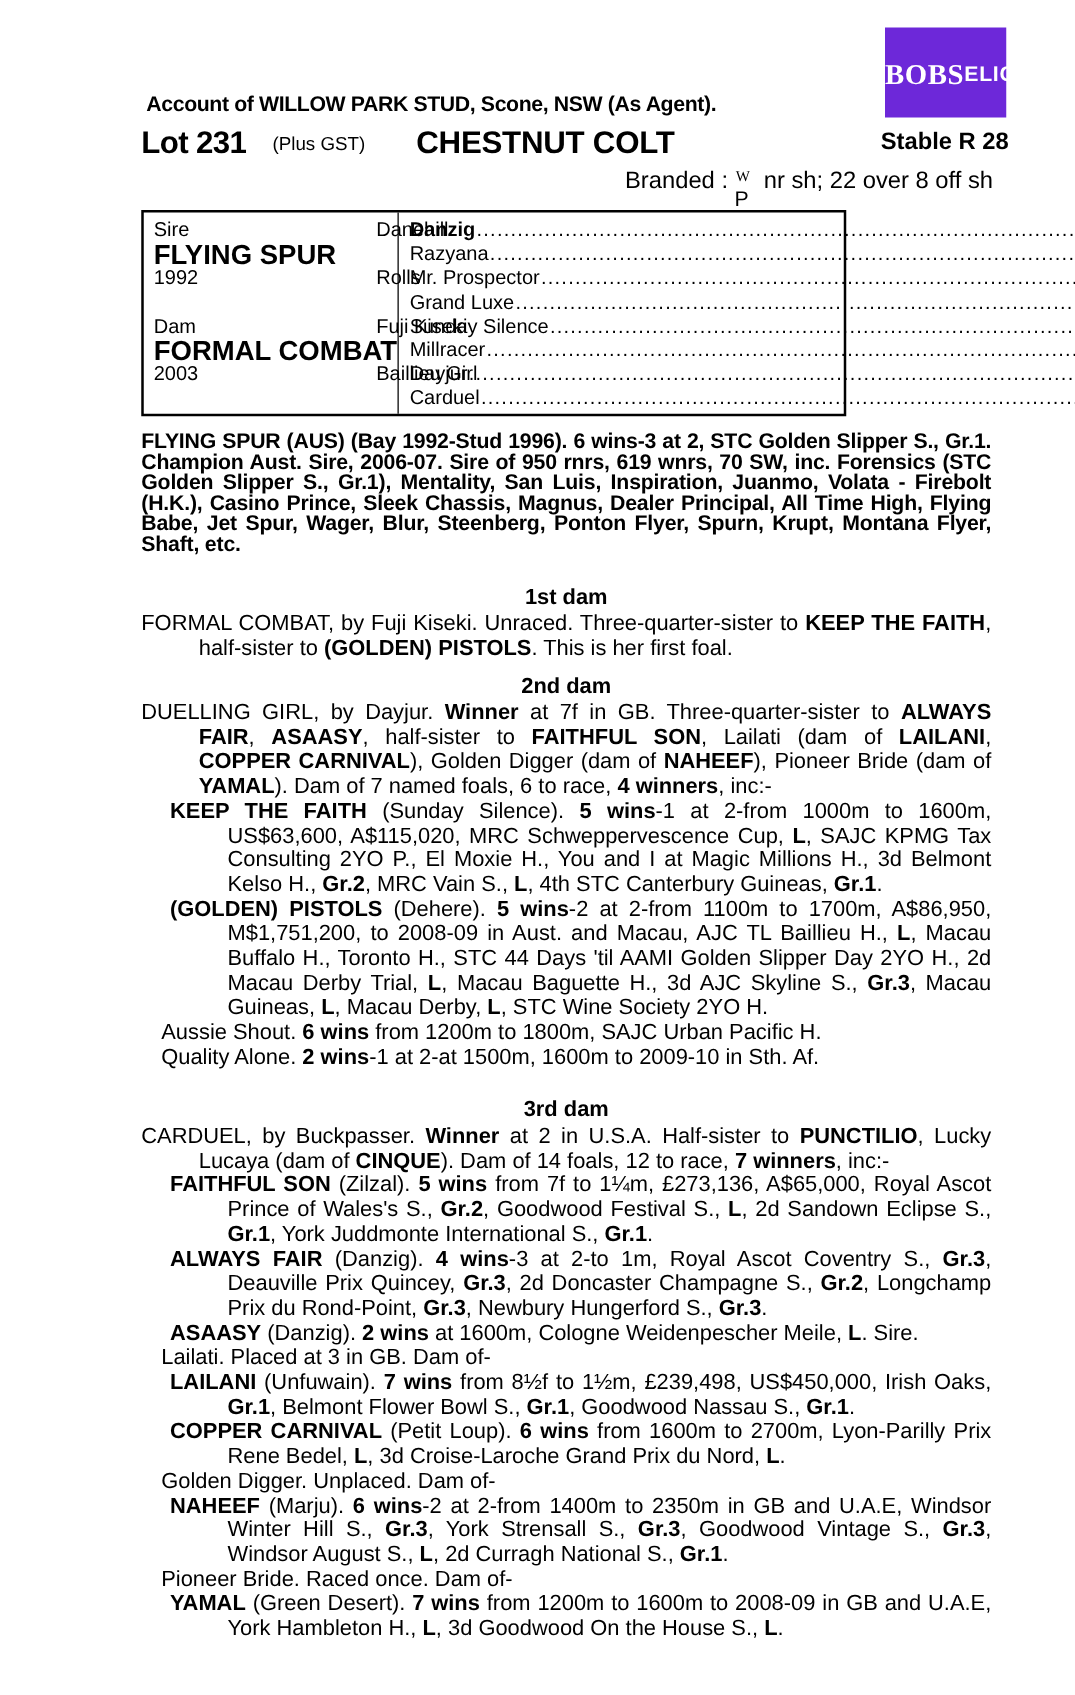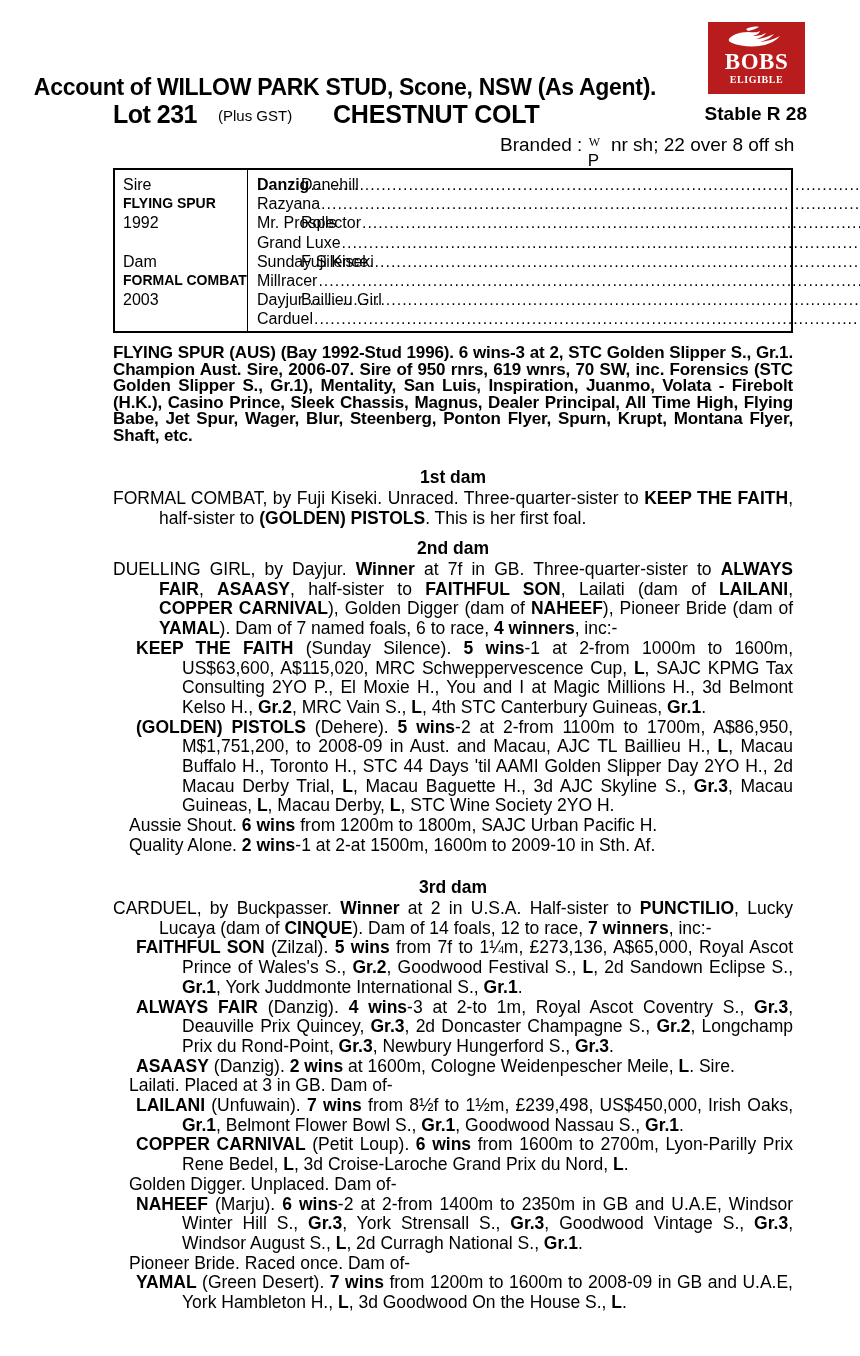--- a/index.html
+++ b/index.html
@@ -28,58 +28,58 @@
   .header-zone {
     position: relative;
     height: 165px;
   }
   .bobs-logo {
     position: absolute;
     right: 55px;
     top: 22px;
     width: 97px;
     height: 72px;
-    background: #b91c1c;
+    background: #6d28d9;
     display: flex;
-    flex-direction: column;
+    flex-direction: row;
     align-items: center;
     justify-content: flex-start;
     padding-top: 4px;
   }
   .bobs-horse {
     width: 62px;
     height: 24px;
     display: block;
   }
   .bobs-word {
     color: #ffffff;
     font-family: "Liberation Serif", serif;
     font-weight: bold;
     font-size: 23px;
     line-height: 24px;
     letter-spacing: 0.5px;
   }
   .bobs-sub {
     color: #ffffff;
-    font-family: Liberation Serif, serif;
-    font-weight: bold;
-    font-size: 10px;
+    font-family: Liberation Sans, sans-serif;
+    font-weight: bold;
+    font-size: 17px;
     line-height: 12px;
     letter-spacing: 0.6px;
   }
 
   .account-line {
     position: absolute;
     left: 0;
     top: 74px;
     width: 690px;
     text-align: center;
     font-family: "Liberation Sans", sans-serif;
     font-weight: bold;
-    font-size: 23px;
+    font-size: 17px;
     letter-spacing: -0.3px;
   }
 
   .lot-row {
     position: absolute;
     left: 113px;
     top: 100px;
     width: 694px;
     height: 32px;
   }
@@ -151,21 +151,21 @@
     top: 0px;
     font-size: 17px;
     line-height: 19px;
   }
 
   
   .ped-table {
     position: absolute;
     left: 113px;
     top: 168px;
-    width: 680px;
+    width: 564px;
     height: 165px;
     border: 2px solid #000;
     display: flex;
   }
   .ped-left {
     width: 385px;
     position: relative;
     padding: 5px 0 0 8px;
     border-right: 1.5px solid #000;
   }
@@ -176,21 +176,21 @@
   }
   .ped-line {
     height: 19.2px;
     line-height: 19.2px;
     font-size: 16px;
     white-space: nowrap;
     position: relative;
   }
   .ped-line.big {
     font-weight: bold;
-    font-size: 14px;
+    font-size: 22px;
   }
   .ped-col2 {
     position: absolute;
     left: 178px;
     top: 0;
     font-size: 16px;
   }
   .ped-r {
     display: flex;
     align-items: baseline;

